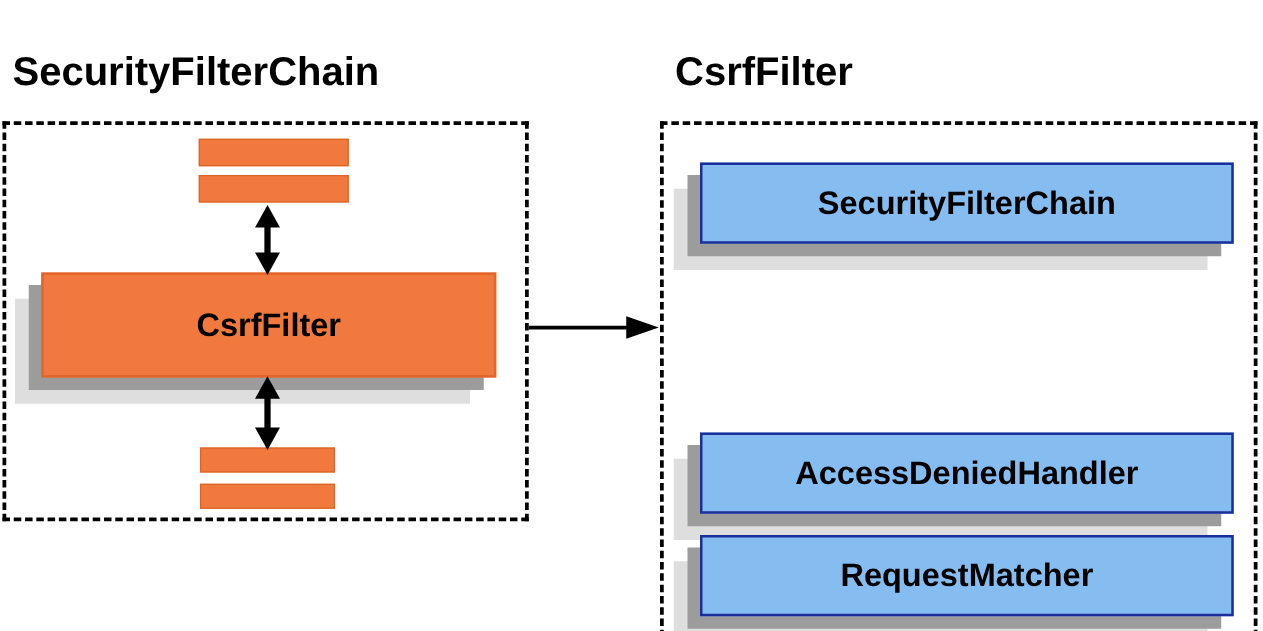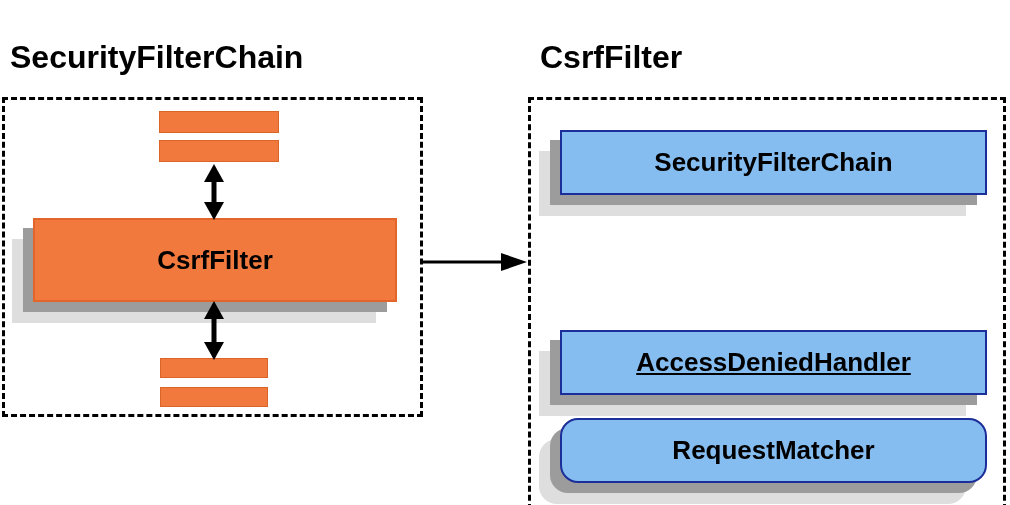--- a/index.html
+++ b/index.html
@@ -57,22 +57,22 @@
     background:#f2793d;
     border:2px solid #e2662a;
   }
   .blue-box{
     left:29px;width:427px;height:65px;
     background:#85bdf0;
     border:2px solid #1c2e99;
   }
   .blue-box-1{top:30px;}
   .blue-box-2{top:129px;}
-  .blue-box-3{top:230px;text-decoration:underline;}
-  .blue-box-4{top:318px;border-radius:18px;}
+  .blue-box-3{top:246px;}
+  .blue-box-4{top:328px;}
 
   .arrow-layer{
     position:absolute;
     left:0;top:0;width:1010px;height:505px;
     pointer-events:none;
   }
 </style>
 </head>
 <body>
 

